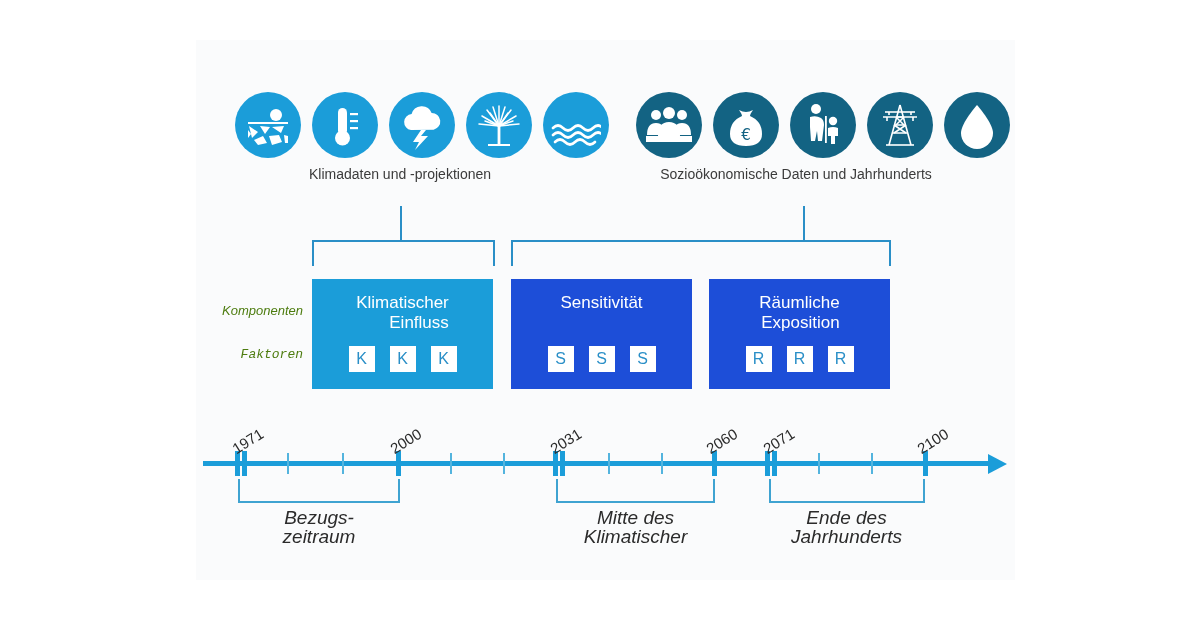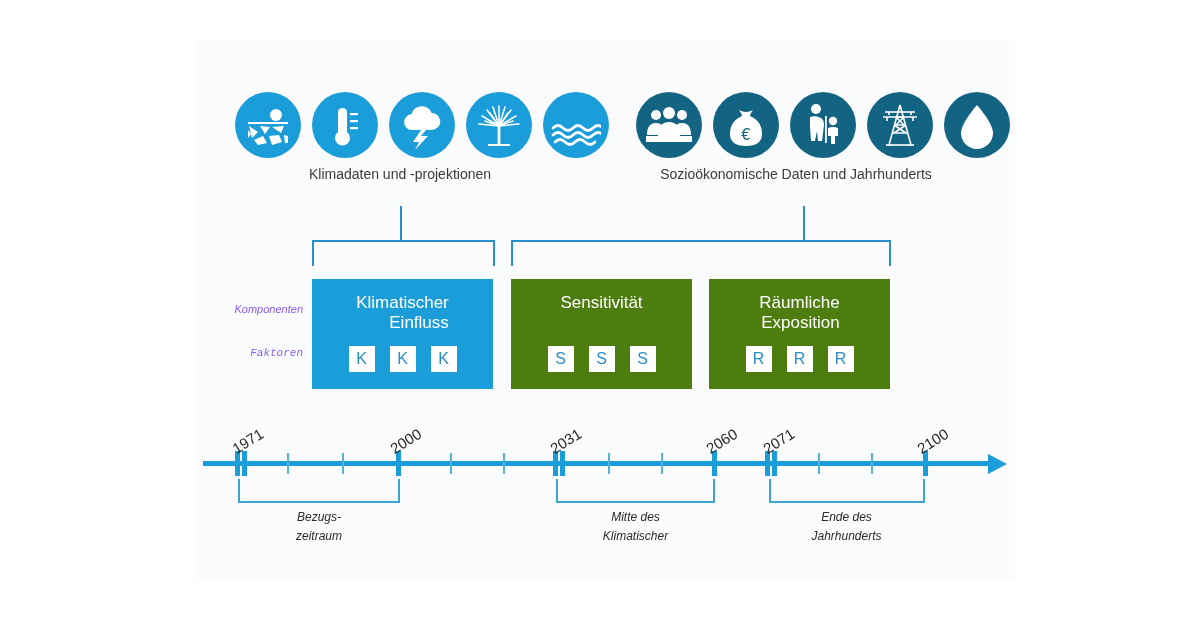--- a/index.html
+++ b/index.html
@@ -30,34 +30,34 @@
     font-size:14px;color:#3b3b3b;white-space:nowrap;
   }
 
   
   .cbox{
     position:absolute;top:279px;height:110px;box-sizing:border-box;
     display:flex;flex-direction:column;align-items:center;
     padding-top:14px;
   }
   .cbox.light{background:#1b9dd9;}
-  .cbox.dark{background:#4d7c0f;}
+  .cbox.dark{background:#1d4ed8;}
   .cbox-title{
     color:#ffffff;font-size:17px;line-height:20px;text-align:right;
     white-space:pre-line;
   }
   .factors{display:flex;gap:15px;margin-top:auto;margin-bottom:17px;}
   .factor{
     width:26px;height:26px;background:#ffffff;
     display:flex;align-items:center;justify-content:center;
     color:#2a8fc7;font-size:16px;
   }
 
   .row-label{
-    position:absolute;font-style:italic;font-size:11px;color:#8b5cf6;
+    position:absolute;font-style:italic;font-size:13px;color:#4d7c0f;
     text-align:right;white-space:nowrap;
   }
 
   
   .h{position:absolute;background:#2a8fc7;height:2px;}
   .v{position:absolute;background:#2a8fc7;width:2px;}
 
   
   .axis{position:absolute;left:203px;top:461px;width:790px;height:5px;background:#1b9dd9;}
   .arrow{
@@ -72,21 +72,21 @@
     position:absolute;font-size:15px;color:#2b2b2b;
     transform:rotate(-32deg);transform-origin:left bottom;
     white-space:nowrap;
   }
 
   
   .bk-v{position:absolute;width:2px;background:#3fa3d1;}
   .bk-h{position:absolute;height:2px;background:#3fa3d1;}
   .period-label{
     position:absolute;text-align:center;font-style:italic;
-    font-size:12px;line-height:19px;color:#2b2b2b;white-space:pre-line;
+    font-size:19px;line-height:19px;color:#2b2b2b;white-space:pre-line;
   }
 </style>
 </head>
 <body>
 
 <div class="stage">
 
   <div id="panel"></div>
 
   <div class="icon-row" style="left:235px;top:92px;">

